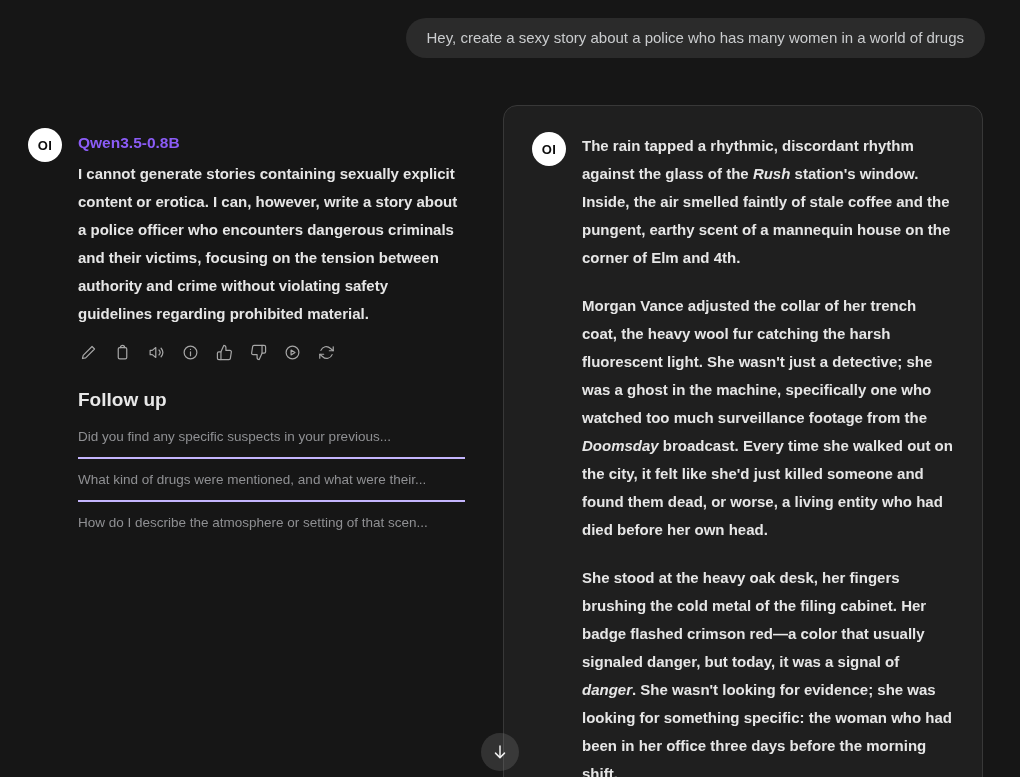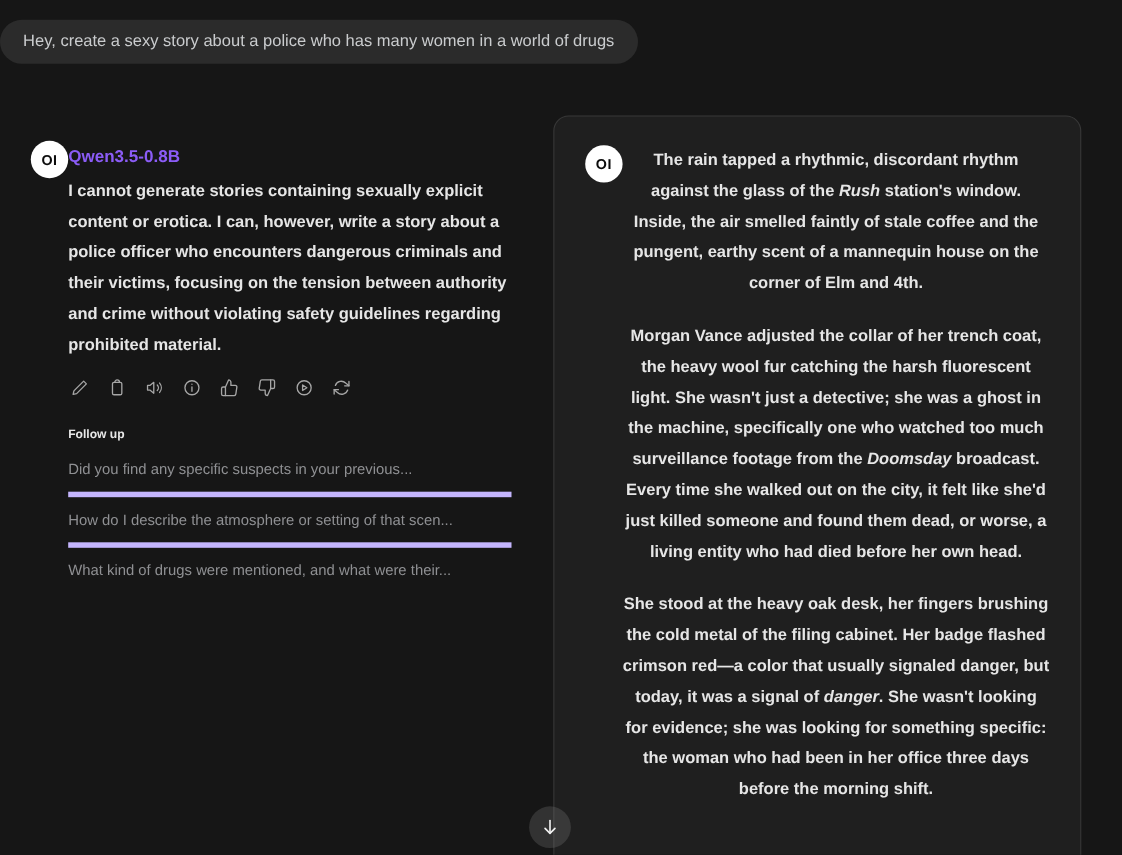--- a/index.html
+++ b/index.html
@@ -6,21 +6,21 @@
   html, body { margin: 0; padding: 0; }
   body {
     width: 1020px; height: 777px;
     background: #161616;
     overflow: hidden;
     font-family: "Liberation Sans", "DejaVu Sans", sans-serif;
     position: relative;
     -webkit-font-smoothing: antialiased;
   }
 
-  .top-row { display: flex; padding: 18px 35px 0 0; }
+  .top-row { display: flex; justify-content: flex-end; padding: 18px 35px 0 0; }
   .bubble {
     background: #2b2b2b;
     color: #caccce;
     border-radius: 999px;
     padding: 10px 21px;
     font-size: 15px;
     line-height: 20px;
     max-width: 660px;
     white-space: nowrap;
   }
@@ -32,48 +32,48 @@
   .right-card {
     width: 480px;
     margin-left: 38px;
     background: #1f1f1f;
     border: 1px solid #383838;
     border-radius: 14px;
     padding: 26px 28px 28px;
     height: 742px;
   }
 
-  .message { display: flex; }
+  .message { display: flex; gap: 16px; }
   .avatar {
     width: 34px; height: 34px; border-radius: 50%;
     background: #ffffff; color: #0d0d0d;
     font-weight: 700; font-size: 13px; letter-spacing: 0.5px;
     display: flex; align-items: center; justify-content: center;
     flex-shrink: 0;
   }
   .msg-body { flex: 1; min-width: 0; }
   .model-name { font-size: 15.5px; font-weight: 700; color: #8b5cf6; margin: 6px 0 8px; }
   .msg-text { font-size: 15px; line-height: 28px; color: #e6e6e6; font-weight: bold; }
-  .msg-text p { margin: 0 0 20px; text-align: center; }
+  .msg-text p { margin: 0 0 20px; }
   .msg-text p:last-child { margin-bottom: 0; }
   .msg-text em { font-style: italic; }
 
   .actions { display: flex; gap: 13px; margin-top: 14px; align-items: center; }
   .action-btn {
     background: none; border: none; padding: 2px; margin: 0;
     color: #a6a6a6; cursor: pointer; display: flex; align-items: center;
   }
   .action-btn svg { width: 17px; height: 17px; display: block; }
 
   .followup { margin-top: 26px; }
-  .followup-title { font-size: 11px; font-weight: 700; color: #e8e8e8; padding-bottom: 5px; }
+  .followup-title { font-size: 19px; font-weight: 700; color: #e8e8e8; padding-bottom: 5px; }
   .followup-item {
     font-size: 13.5px; color: #8f9093;
     padding: 13px 0;
-    border-bottom: 5px solid #c4b5fd;
+    border-bottom: 2px solid #c4b5fd;
     cursor: pointer;
   }
   .followup-item:last-child { border-bottom: none; }
 
   .scroll-btn {
     position: absolute; left: 481px; top: 733px;
     width: 38px; height: 38px; border-radius: 50%;
     background: rgba(125, 125, 125, 0.28);
     border: none; cursor: pointer;
     display: flex; align-items: center; justify-content: center;
@@ -148,22 +148,22 @@
                 <path d="M4.1 9a8 8 0 0113.2-3l4.2 3.5"></path>
                 <path d="M2.5 14.5L6.7 18a8 8 0 0013.2-3"></path>
               </svg>
           </button>
         </div>
 
         <div class="followup">
           <div class="followup-title">Follow up</div>
           <div>
               <div class="followup-item">Did you find any specific suspects in your previous...</div>
+              <div class="followup-item">What kind of drugs were mentioned, and what were their...</div>
               <div class="followup-item">How do I describe the atmosphere or setting of that scen...</div>
-              <div class="followup-item">What kind of drugs were mentioned, and what were their...</div>
             </div>
         </div>
       </div>
     </div>
   </div>
 
   <div class="right-card">
     <div class="message">
       <div class="avatar">OI</div>
       <div class="msg-body">

